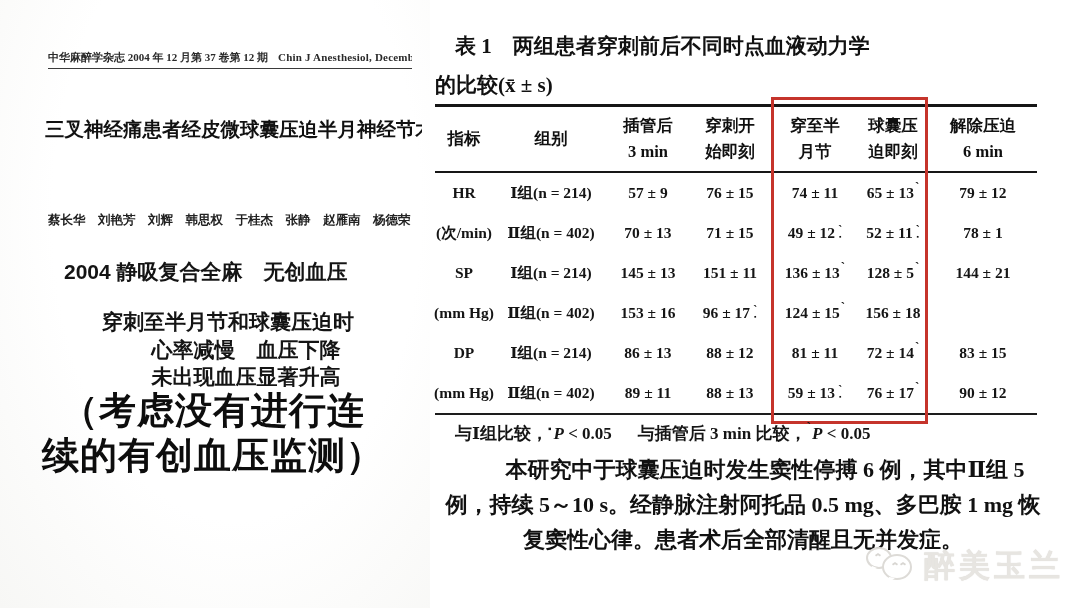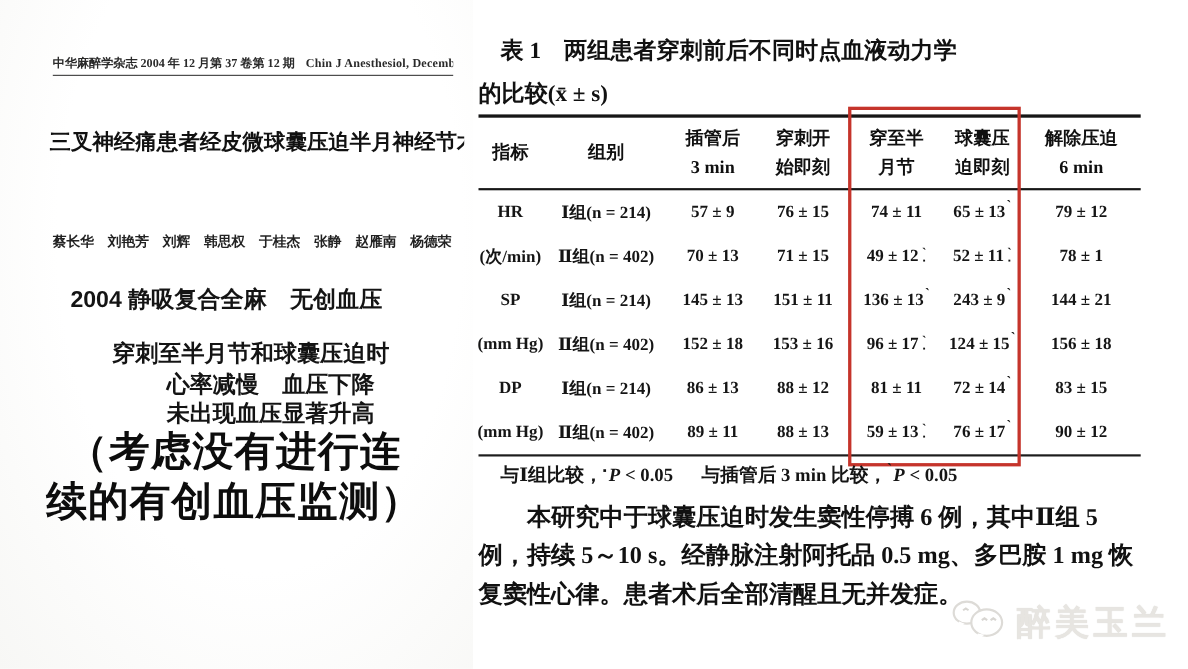--- a/index.html
+++ b/index.html
@@ -75,21 +75,21 @@
     font-size:17px;font-weight:600;color:#151515;
   }
   .footnote .gap{display:inline-block;width:26px;}
   .fnmk{font-size:10px;vertical-align:super;font-weight:bold;margin-right:2px;}
   .fnmk2{font-size:14px;vertical-align:super;font-weight:bold;margin-right:1px;}
   .fnp{font-style:italic;}
   .result-para{
     left:435px;top:452px;width:616px;
     font-size:22px;font-weight:600;line-height:35px;color:#111;
   }
-  .result-para div{white-space:nowrap;}
+  .result-para div{white-space:nowrap;text-align:center;}
   .result-para .indent{text-indent:2em;}
   
   .watermark{
     right:16px;bottom:18px;display:flex;align-items:center;gap:8px;margin-top:28px;
   }
   .wm-text{
     font-size:31px;font-weight:bold;letter-spacing:4px;
     color:#e7e5e1;text-shadow:0 0 1px #d8d6d2;
     font-family:"Liberation Sans","DejaVu Sans",sans-serif;
   }
@@ -204,33 +204,30 @@
           <span>145 ± 13</span>
         </div>
         <div class="cell val">
           <span>151 ± 11</span>
         </div>
         <div class="cell val">
           <span>136 ± 13</span>
           <span class="mk">ˋ</span>
         </div>
         <div class="cell val">
-          <span>243 ± 9</span>
+          <span>128 ± 5</span>
           <span class="mk">ˋ</span>
         </div>
         <div class="cell val">
           <span>144 ± 21</span>
         </div>
       </div>
       <div class="trow drow">
         <div class="cell">(mm Hg)</div>
         <div class="cell">Ⅱ组(n = 402)</div>
-        <div class="cell val">
-          <span>152 ± 18</span>
-        </div>
         <div class="cell val">
           <span>153 ± 16</span>
         </div>
         <div class="cell val">
           <span>96 ± 17</span>
           <span class="mkstack">
             <span>ˋ</span>
             <span>▪</span>
           </span>
         </div>

